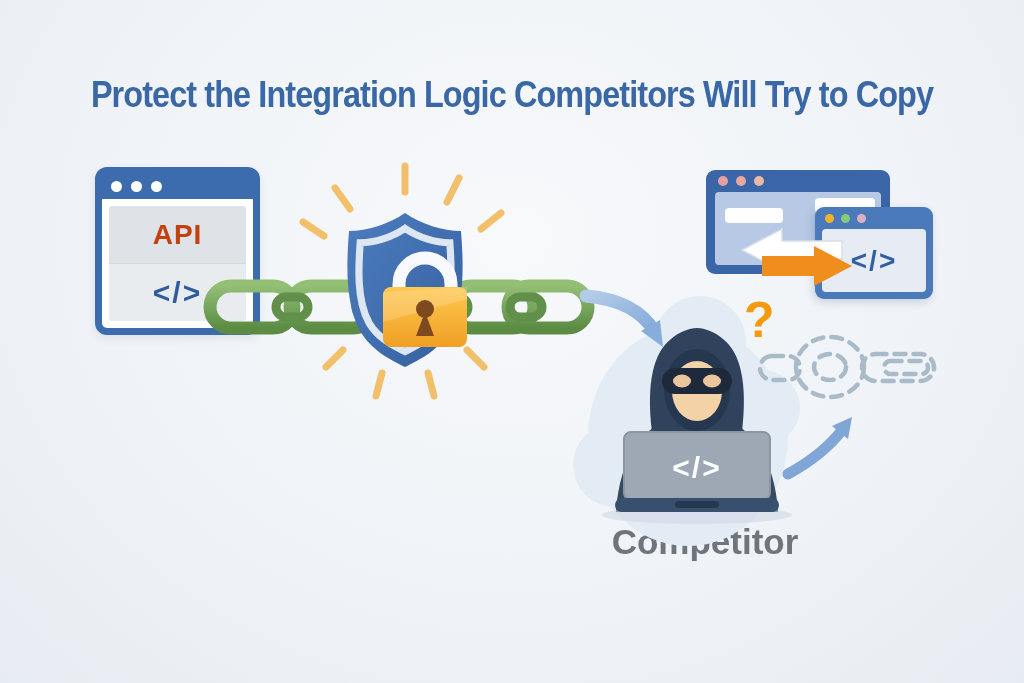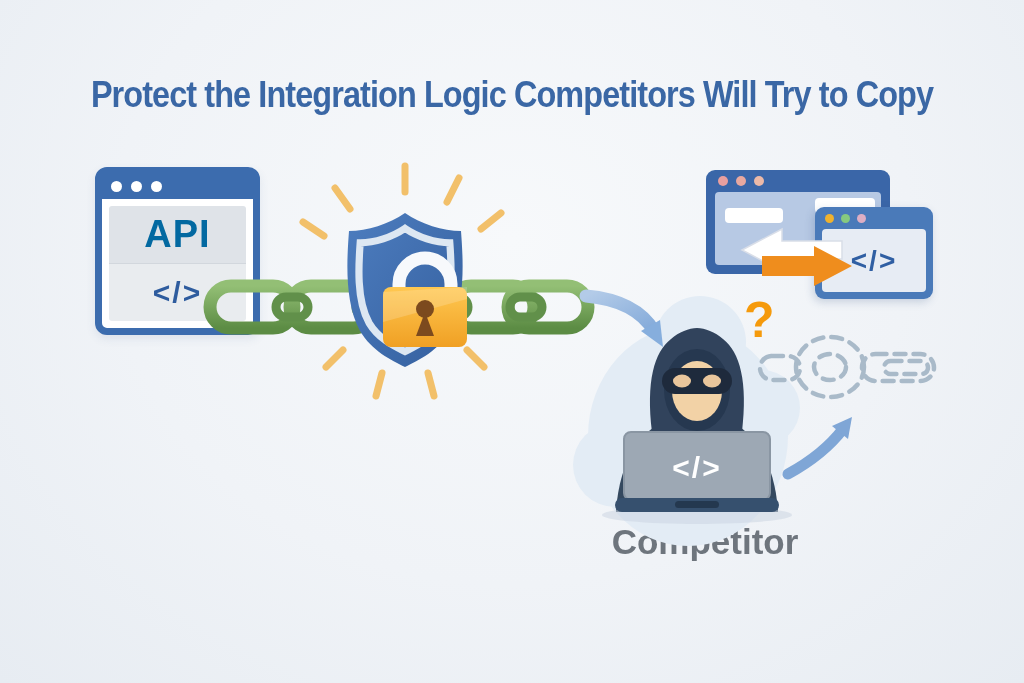--- a/index.html
+++ b/index.html
@@ -19,21 +19,21 @@
     border:7px solid #3c6cae;border-radius:12px;background:#ffffff;z-index:2;
     box-shadow:0 4px 10px rgba(60,90,140,.10);
   }
   .api-titlebar{height:25px;background:#3c6cae;display:flex;align-items:center;gap:9px;padding-left:9px;}
   .dot{width:11px;height:11px;border-radius:50%;flex:0 0 auto;}
   .dot-w{background:#ffffff;}
   .api-panel{margin:7px;height:calc(100% - 39px);display:flex;flex-direction:column;border-radius:3px;overflow:hidden;}
   .api-half{flex:1;display:flex;align-items:center;justify-content:center;}
   .api-half.top{background:#dfe3e8;}
   .api-half.bot{background:#e9ecef;border-top:1px solid #d2d7dd;}
-  .api-label{font-size:38px;font-weight:bold;color:#0369a1;letter-spacing:1px;}
+  .api-label{font-size:28px;font-weight:bold;color:#c2410c;letter-spacing:1px;}
   .api-code{font-size:30px;font-weight:bold;color:#2e5c9e;letter-spacing:2px;}
   
   .bwin{position:absolute;left:706px;top:170px;width:184px;height:104px;background:#3a66a8;border-radius:9px;z-index:1;}
   .bwin-bar{height:22px;display:flex;align-items:center;gap:8px;padding-left:12px;}
   .dot-s{width:10px;height:10px;border-radius:50%;}
   .bwin-content{position:absolute;left:9px;right:9px;top:22px;bottom:9px;background:#b7c9e4;border-radius:4px;}
   .ph-bar{position:absolute;background:#ffffff;border-radius:4px;height:15px;}
   .ph-bar.b1{left:10px;top:16px;width:58px;}
   .ph-bar.b2{left:100px;top:6px;width:60px;}
   .fwin{position:absolute;left:815px;top:207px;width:118px;height:92px;background:#4a7ab9;border-radius:9px;z-index:3;

